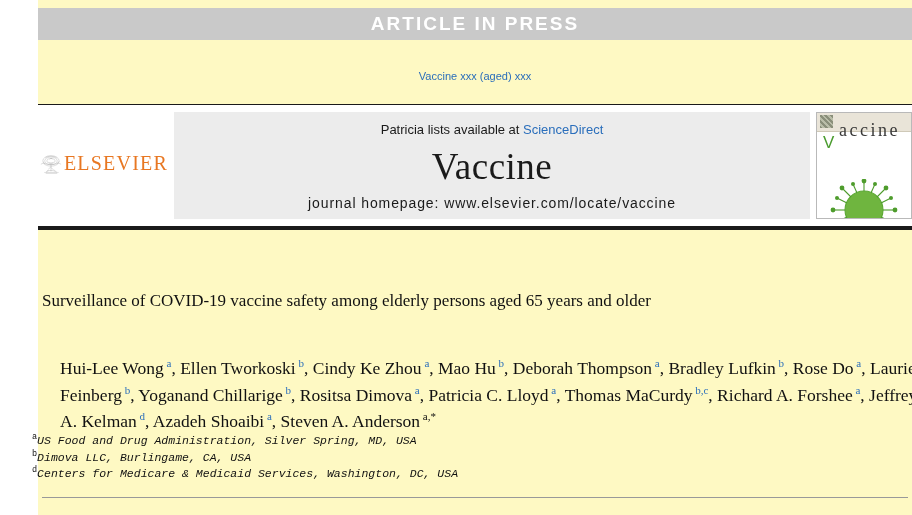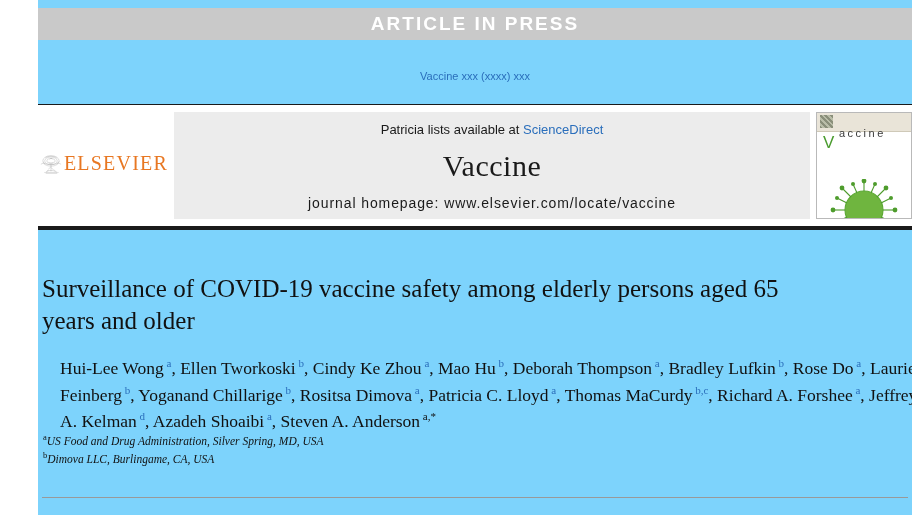--- a/index.html
+++ b/index.html
@@ -12,21 +12,21 @@
     background: #ffffff;
     font-family: "Liberation Serif", serif;
     overflow: hidden;
     position: relative;
   }
   .page {
     position: absolute;
     left: 0; top: 0;
     width: 912px;
     height: 515px;
-    background: #7dd3fc;
+    background: #fef9c3;
   }
   .left-margin {
     position: absolute;
     left: 0; top: 0;
     width: 38px;
     height: 515px;
     background: #ffffff;
     border-right: none;
   }
 
@@ -115,21 +115,21 @@
     font-size: 13px;
     color: #1a1a1a;
   }
   .contents-line a {
     color: #2a6ebb;
     text-decoration: none;
     text-align: center;
   }
   .journal-title {
     font-family: "Liberation Serif", serif;
-    font-size: 30px;
+    font-size: 37px;
     color: #1a1a1a;
     letter-spacing: 0.5px;
   }
   .homepage-line {
     font-family: "Liberation Sans", sans-serif;
     font-size: 14px;
     color: #1a1a1a;
     letter-spacing: 0.9px;
   }
   .cover-thumb {
@@ -161,41 +161,41 @@
     left: 6px;
     top: 20px;
     font-family: "Liberation Sans", sans-serif;
     font-size: 17px;
     color: #4b9c2f;
     letter-spacing: 1px;
   }
   .cover-word {
     position: absolute;
     left: 22px;
-    top: 14px;
-    font-family: Liberation Sans, sans-serif;
-    font-size: 11px;
+    top: 7px;
+    font-family: Liberation Serif, serif;
+    font-size: 18px;
     color: #3a3a3a;
     letter-spacing: 2.5px;
   }
   .virus {
     position: absolute;
     left: 50%;
     top: 66px;
     transform: translateX(-50%);
   }
 
   
   .article-title {
     position: absolute;
     left: 42px;
-    top: 273px;
+    top: 290px;
     width: 790px;
     font-family: "Liberation Serif", serif;
-    font-size: 25px;
+    font-size: 17px;
     line-height: 1.28;
     color: #111111;
   }
 
   
   .authors {
     position: absolute;
     left: 60px;
     top: 355px;
     width: 865px;
@@ -209,24 +209,24 @@
     color: #2a6ebb;
     vertical-align: super;
   }
   .authors sup.blk {
     color: #111111;
   }
 
   
   .affiliations {
     position: absolute;
-    left: 43px;
+    left: 32px;
     top: 432px;
     width: 700px;
-    font-family: Liberation Serif, serif;
+    font-family: Liberation Mono, monospace;
     font-style: italic;
     font-size: 11.5px;
     line-height: 1.38;
     color: #111111;
   }
   .affiliations .aff sup {
     font-style: normal;
     font-size: 8.5px;
     vertical-align: super;
   }
@@ -240,21 +240,21 @@
 </style>
 </head>
 <body>
 
 <div class="page">
 
   <div class="left-margin"></div>
 
   <div class="banner">ARTICLE  IN  PRESS</div>
 
-  <div class="running-head">Vaccine xxx (xxxx) xxx</div>
+  <div class="running-head">Vaccine xxx (aged) xxx</div>
 
   <div class="masthead">
 
     <div class="elsevier-logo">
       <svg class="elsevier-tree" viewBox="0 0 108 86">
         <g stroke="#3a3a3a" stroke-width="0.7" fill="none">
           <ellipse cx="54" cy="26" rx="34" ry="22"></ellipse>
           <ellipse cx="54" cy="26" rx="26" ry="16"></ellipse>
           <ellipse cx="54" cy="26" rx="17" ry="10"></ellipse>
           <path d="M30 14 C40 4 70 4 80 16"></path>
@@ -335,17 +335,18 @@
 
   </div>
 
   <div class="article-title">Surveillance of COVID-19 vaccine safety among elderly persons aged 65 years and older</div>
 
   <div class="authors"><span>Hui-Lee Wong</span><sup> a</sup>, <span>Ellen Tworkoski</span><sup> b</sup>, <span>Cindy Ke Zhou</span><sup> a</sup>, <span>Mao Hu</span><sup> b</sup>, <span>Deborah Thompson</span><sup> a</sup>, <span>Bradley Lufkin</span><sup> b</sup>, <span>Rose Do</span><sup> a</sup>, <span>Laurie Feinberg</span><sup> b</sup>, <span>Yoganand Chillarige</span><sup> b</sup>, <span>Rositsa Dimova</span><sup> a</sup>, <span>Patricia C. Lloyd</span><sup> a</sup>, <span>Thomas MaCurdy</span><sup> b,c</sup>, <span>Richard A. Forshee</span><sup> a</sup>, <span>Jeffrey A. Kelman</span><sup> d</sup>, <span>Azadeh Shoaibi</span><sup> a</sup>, <span>Steven A. Anderson</span><sup class="blk"> a,*</sup></div>
 
   <div class="affiliations">
       <div class="aff"><sup>a</sup><span>US Food and Drug Administration, Silver Spring, MD, USA</span></div>
       <div class="aff"><sup>b</sup><span>Dimova LLC, Burlingame, CA, USA</span></div>
+      <div class="aff"><sup>d</sup><span>Centers for Medicare &amp; Medicaid Services, Washington, DC, USA</span></div>
     </div>
 
   <div class="rule-bottom"></div>
 
 </div>
 
 </body></html>

